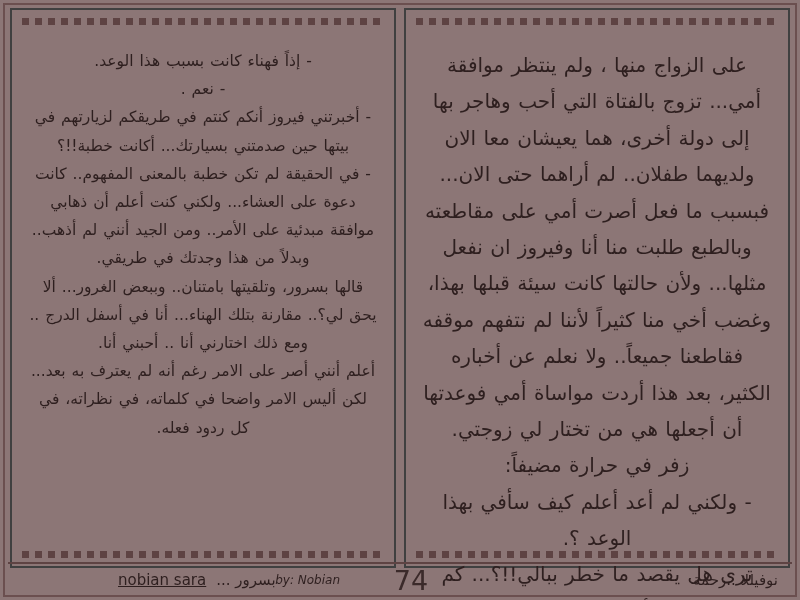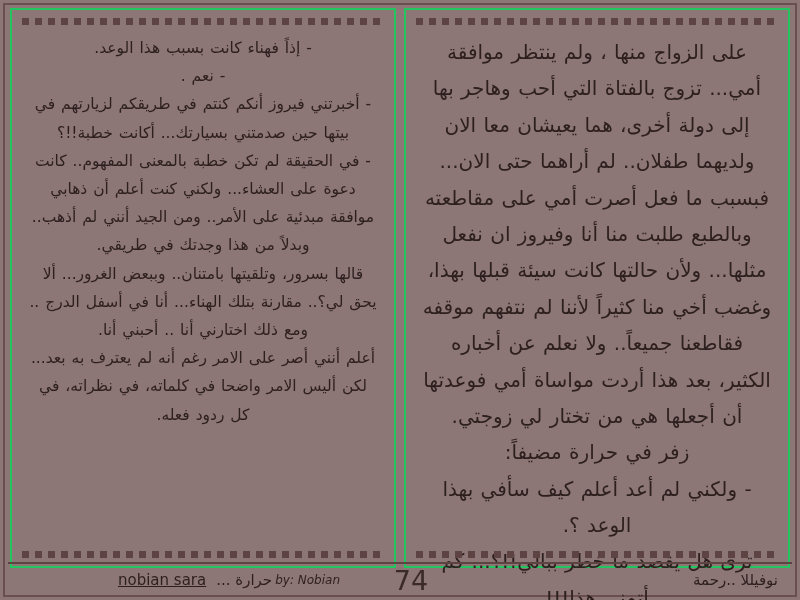--- a/index.html
+++ b/index.html
@@ -35,23 +35,23 @@
     right: 10px;
     height: 560px;
     display: flex;
     flex-direction: row-reverse;
     gap: 8px;
   }
   .col {
     position: relative;
     flex: 1 1 0;
     background: #8c7676;
-    border: 2px solid #22c55e;
+    border: 2px solid #404040;
     box-sizing: border-box;
-    padding: 24px 16px 26px 16px;
+    padding: 37px 16px 26px 16px;
   }
   
   .orn {
     position: absolute;
     left: 10px;
     right: 10px;
     height: 7px;
     background: repeating-linear-gradient(
        to right,
        #5e4343 0px, #5e4343 7px,
@@ -159,17 +159,17 @@
     </div>
 
     <div class="foot-cell foot-left">
       <span class="byline-group">
         <span class="credit-en">by: Nobian</span>
       </span>
     </div>
   </div>
 
   <div style="position:absolute; left:118px; bottom:6px; height:28px; display:flex; align-items:center; gap:10px; direction:rtl; color:#2e1f1f;">
-    <span style="font-size:15px;">حرارة ...</span>
+    <span style="font-size:15px;">بسرور ...</span>
     <span style="font-size:15px;text-decoration:underline;">nobian sara</span>
   </div>
 
 </div>
 
 </body></html>

